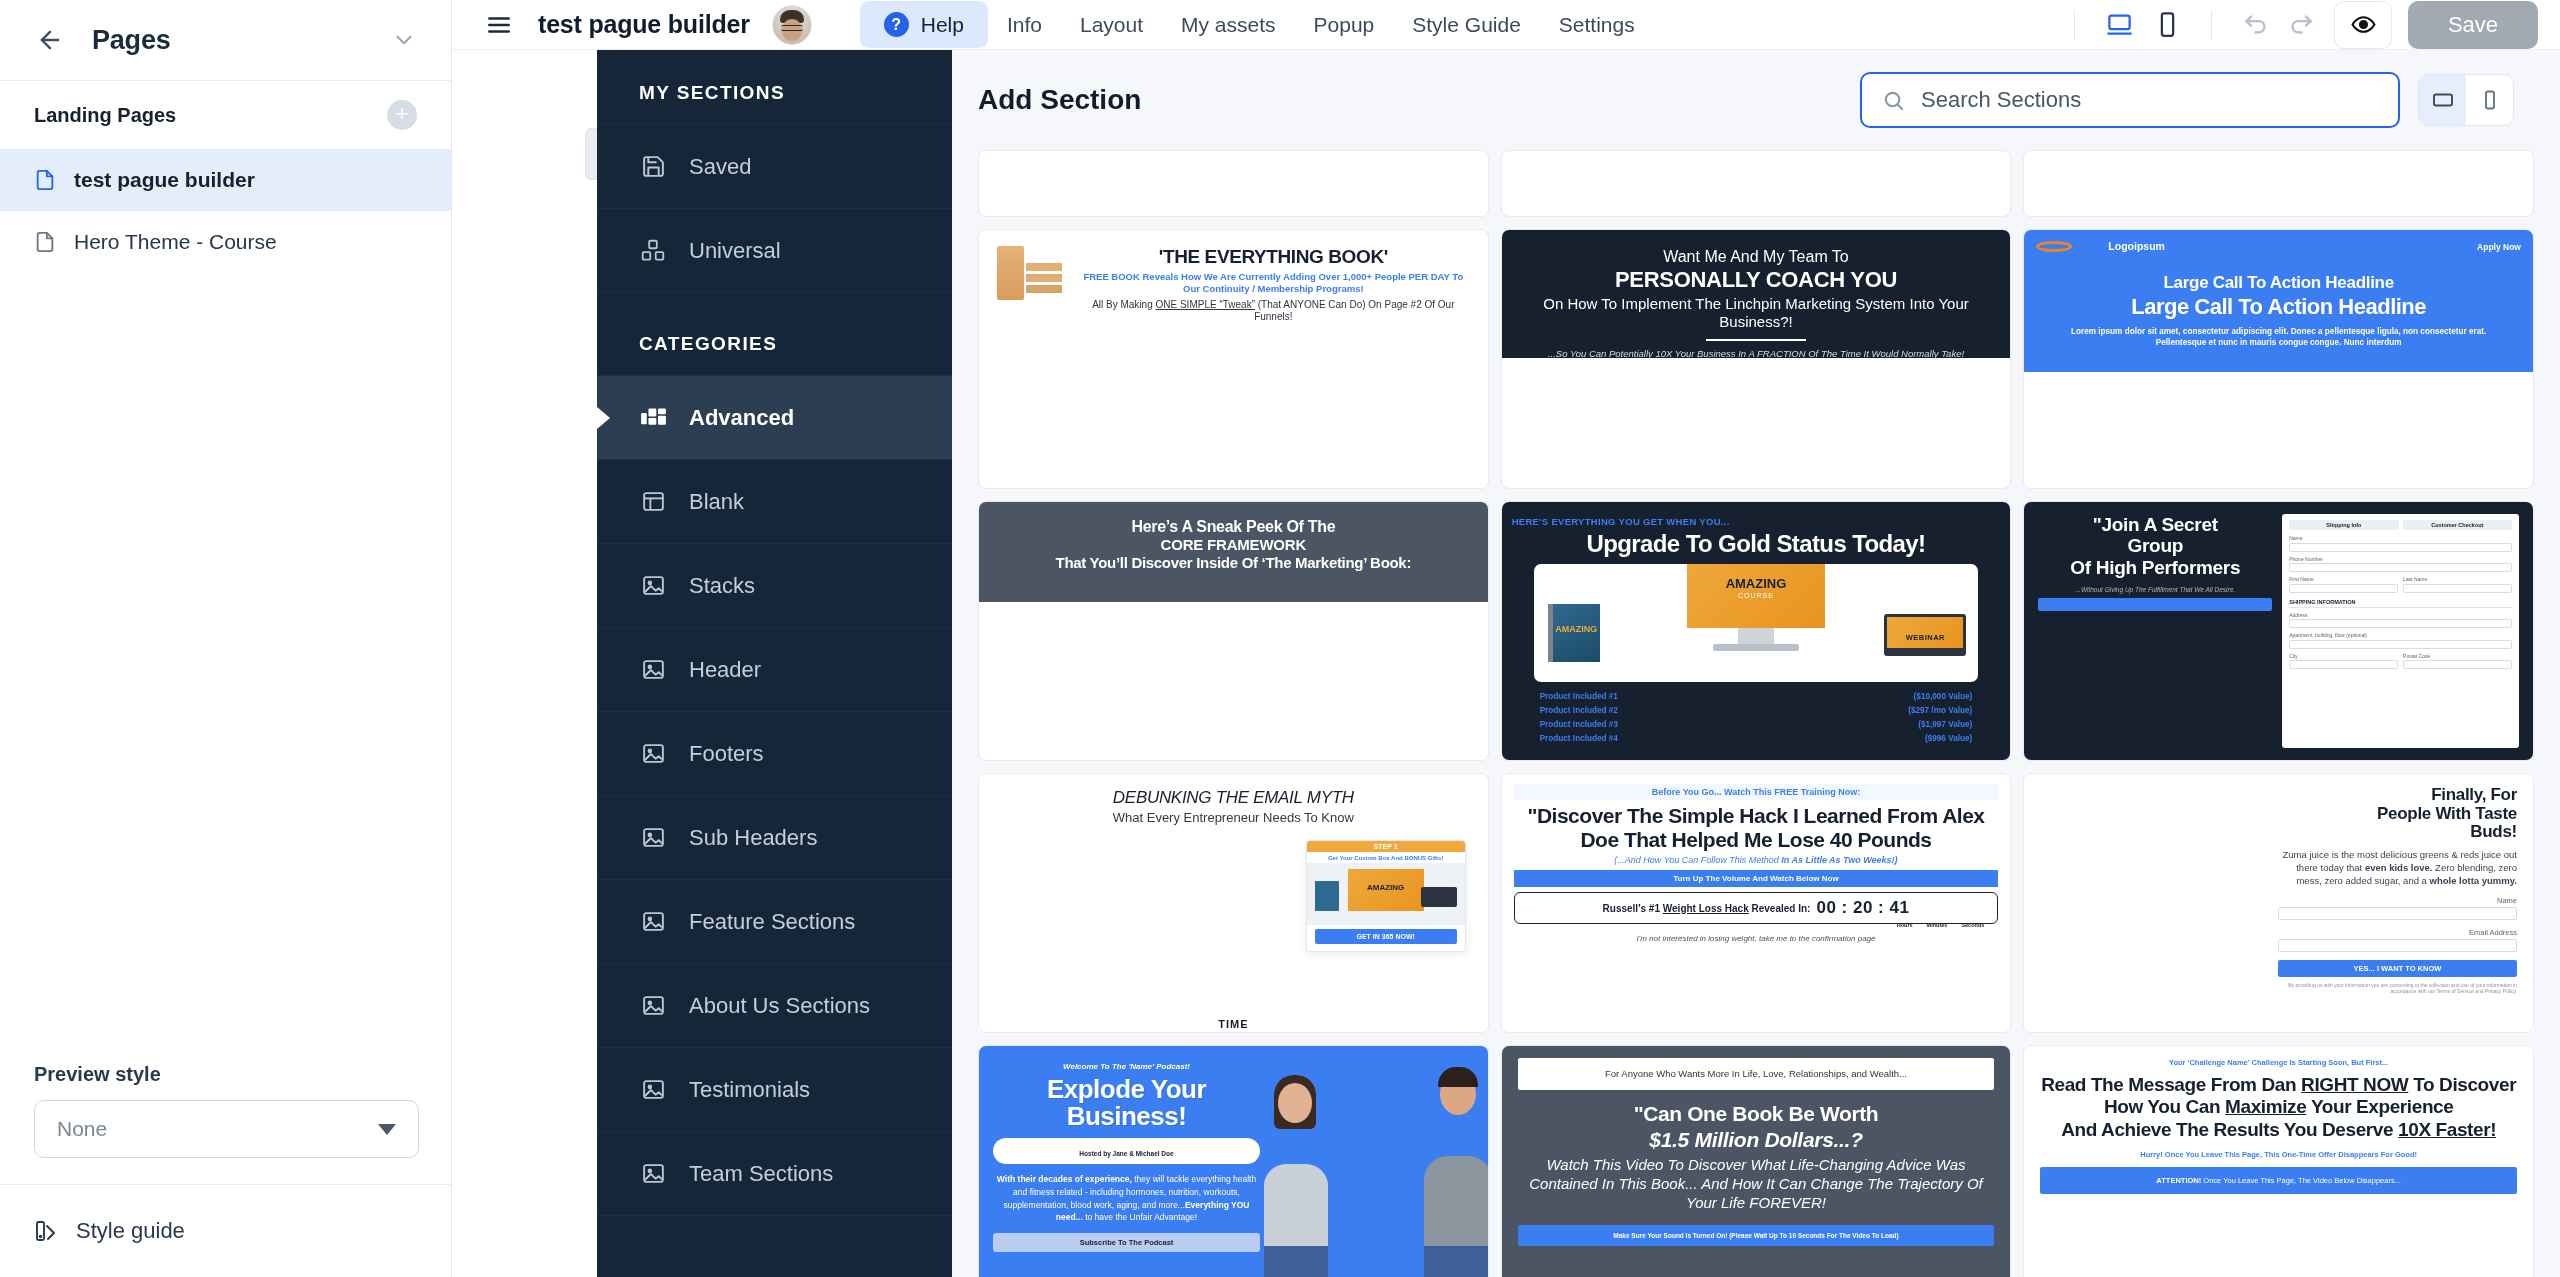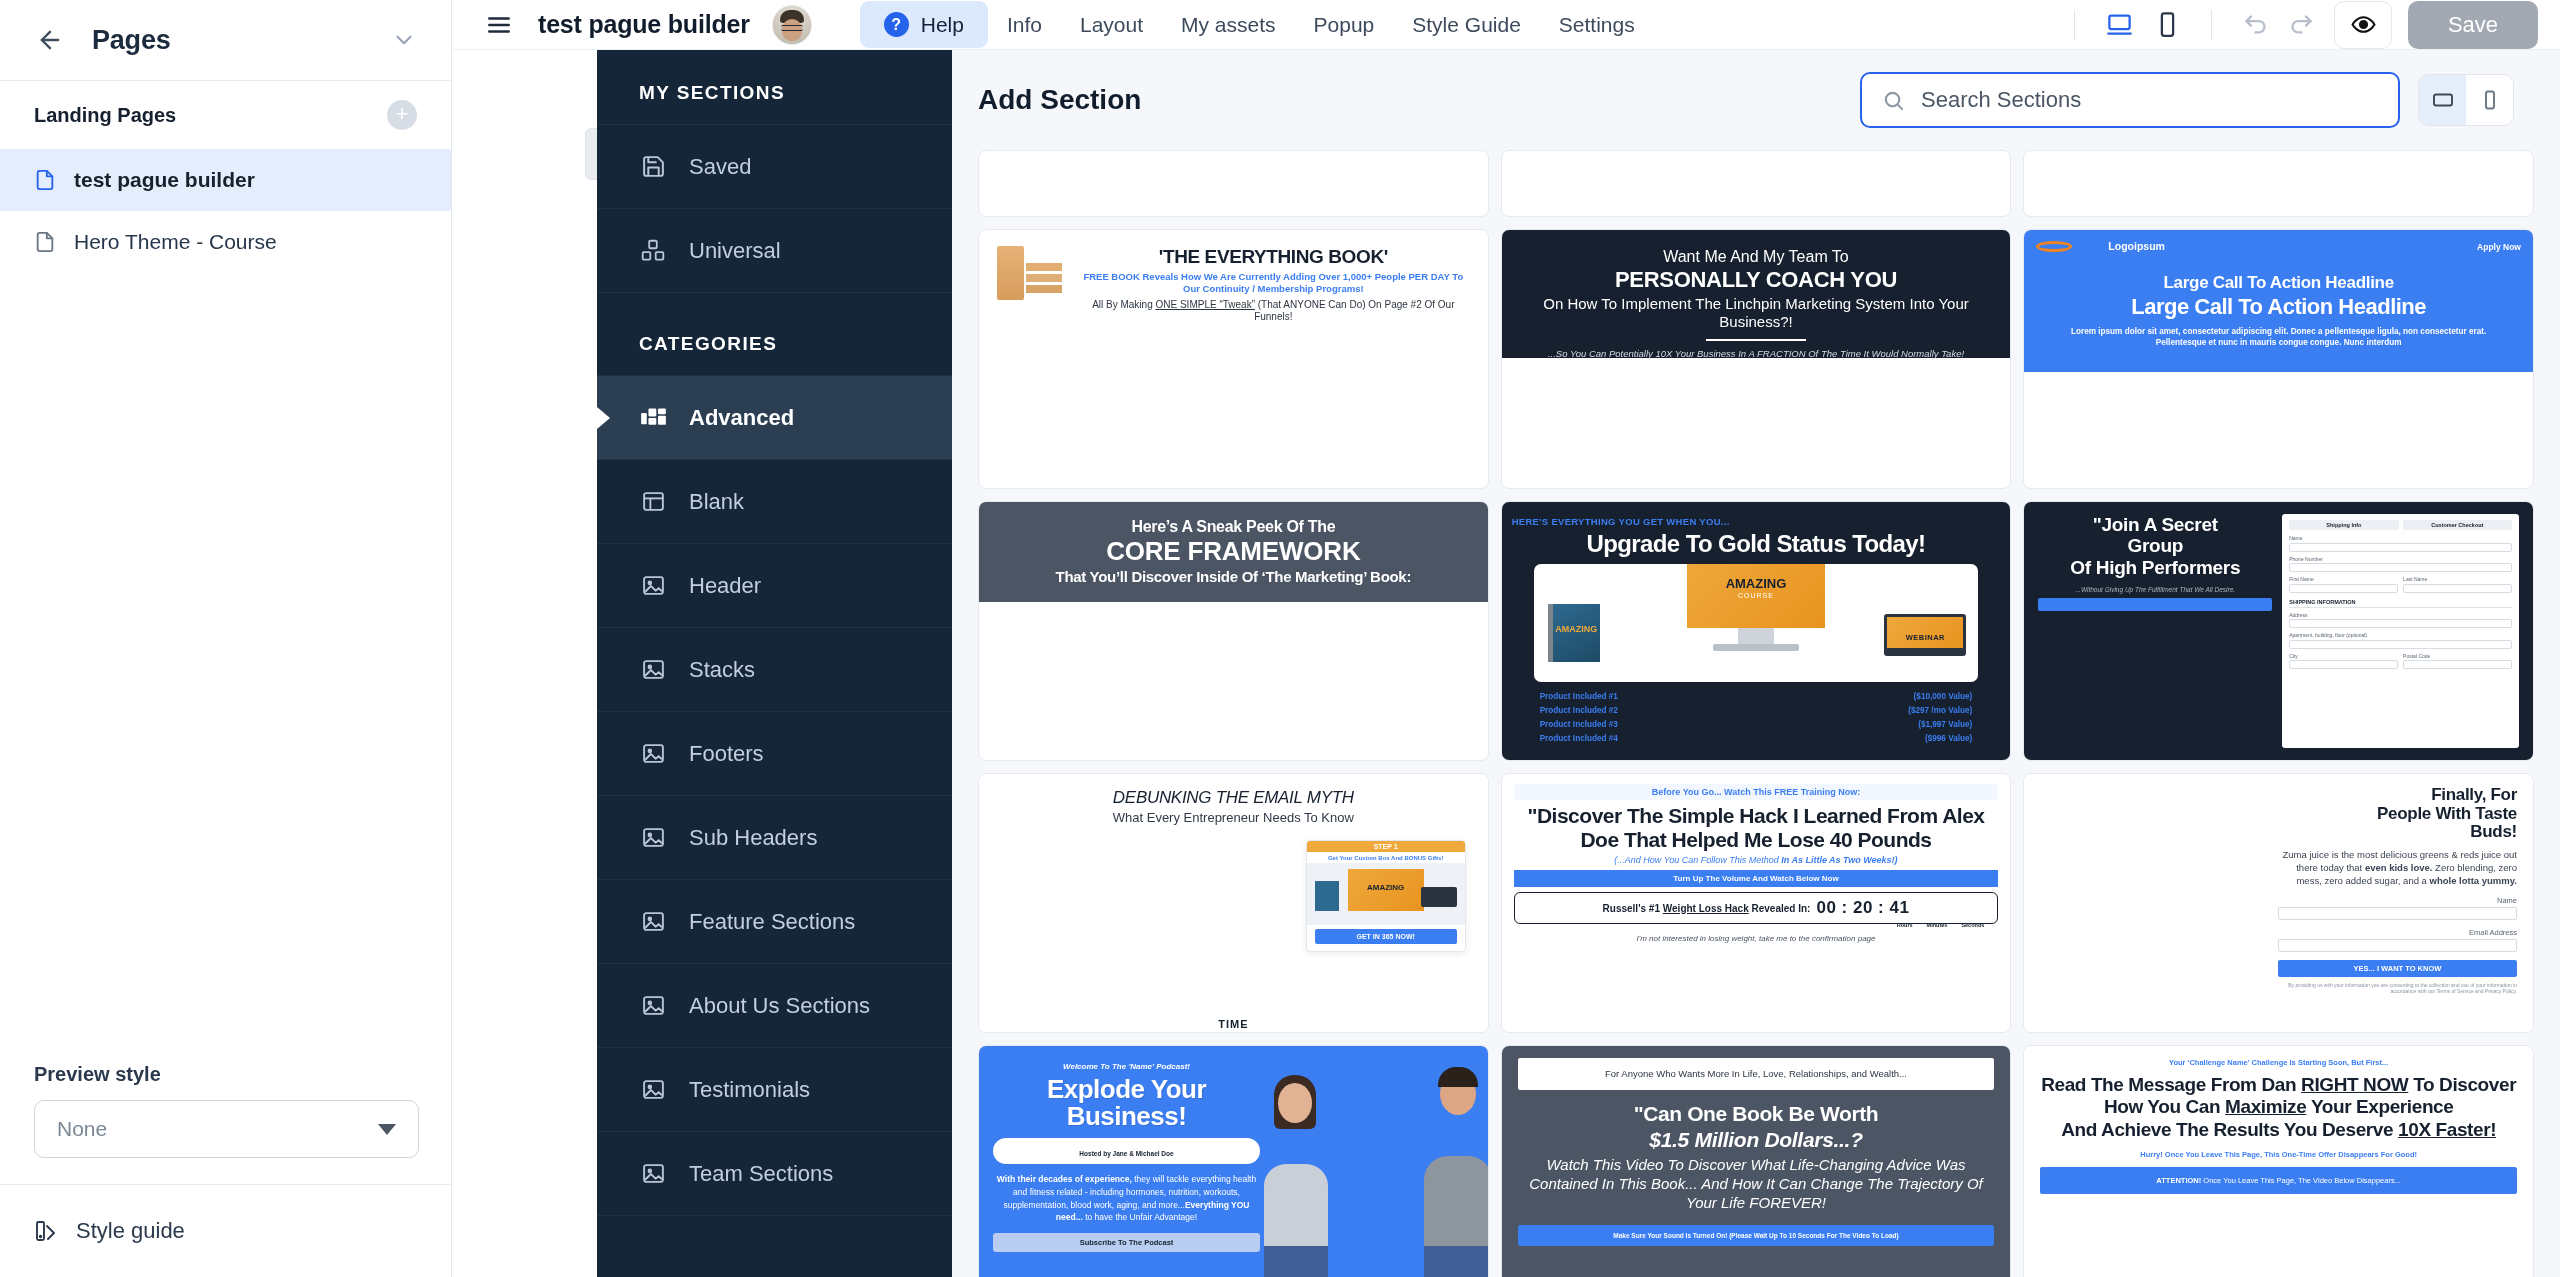--- a/index.html
+++ b/index.html
@@ -202,21 +202,21 @@
   .lc-logo .ring{ width:11px;height:11px;border-radius:50%;border:3px solid #f0841f;}
   .lc-logo span{ font-size:10.5px;font-weight:700;padding-left:30px;}
   .lc-apply{ position:absolute; right:12px; top:12px; font-size:8.5px; font-weight:700;}
   .lc-h1{ text-align:center; font-size:17px; font-weight:800; margin-top:33px;letter-spacing:-0.3px;}
   .lc-h2{ text-align:center; font-size:22px; font-weight:800; margin-top:1px;letter-spacing:-0.5px;}
   .lc-p{ text-align:center; font-size:8.2px; font-weight:700; line-height:1.4; margin-top:6px; padding:0 14px;}
 
   
   .cf{ background:#4b5563; color:#fff; text-align:center; padding:16px 14px 18px 14px; height:100px;}
   .cf1{ font-size:16px; font-weight:800; letter-spacing:-0.3px;}
-  .cf2{ font-size:26px; font-weight:800; letter-spacing:-0.2px; margin-top:0;}
+  .cf2{ font-size:15px; font-weight:800; letter-spacing:-0.2px; margin-top:0;}
   .cf3{ font-size:15px; font-weight:800; margin-top:1px; letter-spacing:-0.3px;}
 
   
   .gs{ background:#16202e; color:#fff; height:100%; padding:14px 10px;}
   .gs1{ text-align:left; font-size:9.5px;font-weight:700;color:#3b7ef2;letter-spacing:0.3px;}
   .gs2{ text-align:center; font-size:24px;font-weight:800;margin-top:3px;letter-spacing:-0.6px;}
   .gs-box{ margin:6px 22px 0 22px;background:#fff;border-radius:7px;height:118px;position:relative;overflow:hidden;}
   .gs-mon{ position:absolute; left:50%;top:-14px;transform:translateX(-50%); width:138px;height:78px;background:linear-gradient(135deg,#efa83c,#e8941f);}
   .gs-mon b{ position:absolute;left:0;right:0;top:26px;text-align:center;color:#16202e;font-size:13px;font-weight:800;}
   .gs-mon i{ position:absolute;left:0;right:0;top:42px;text-align:center;color:#fff;font-size:7px;font-style:normal;letter-spacing:1px;}
@@ -516,32 +516,32 @@
         </div>
 
         <div class="cat-item">
           <span class="ci-ico">
             <svg width="25" height="25" viewBox="0 0 24 24" fill="none" stroke="currentColor" stroke-width="1.8" stroke-linejoin="round">
                 <rect x="3" y="4" width="18" height="16" rx="2"></rect>
                 <circle cx="8.5" cy="9.5" r="1.3" fill="currentColor"></circle>
                 <polyline points="4 18 9.5 12.5 14 17 17 14.5 20 17.5"></polyline>
               </svg>
           </span>
-          <span>Header</span>
+          <span>Stacks</span>
         </div>
 
         <div class="cat-item">
           <span class="ci-ico">
             <svg width="25" height="25" viewBox="0 0 24 24" fill="none" stroke="currentColor" stroke-width="1.8" stroke-linejoin="round">
                 <rect x="3" y="4" width="18" height="16" rx="2"></rect>
                 <circle cx="8.5" cy="9.5" r="1.3" fill="currentColor"></circle>
                 <polyline points="4 18 9.5 12.5 14 17 17 14.5 20 17.5"></polyline>
               </svg>
           </span>
-          <span>Stacks</span>
+          <span>Header</span>
         </div>
 
         <div class="cat-item">
           <span class="ci-ico">
             <svg width="25" height="25" viewBox="0 0 24 24" fill="none" stroke="currentColor" stroke-width="1.8" stroke-linejoin="round">
                 <rect x="3" y="4" width="18" height="16" rx="2"></rect>
                 <circle cx="8.5" cy="9.5" r="1.3" fill="currentColor"></circle>
                 <polyline points="4 18 9.5 12.5 14 17 17 14.5 20 17.5"></polyline>
               </svg>
           </span>

